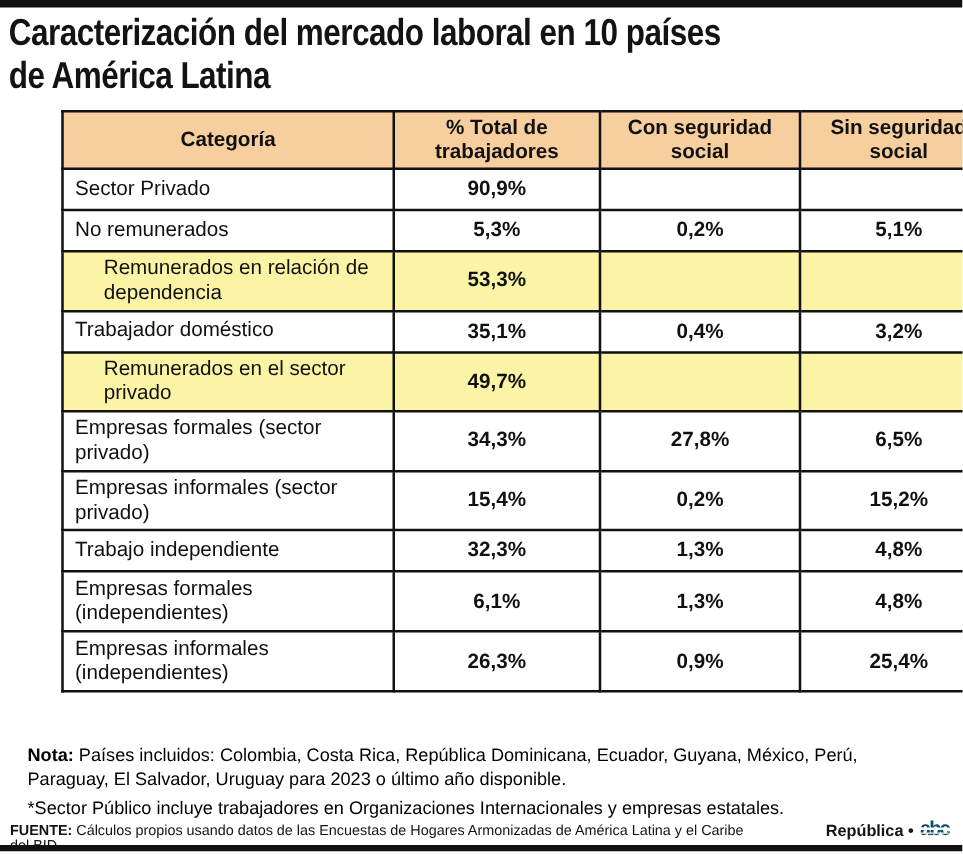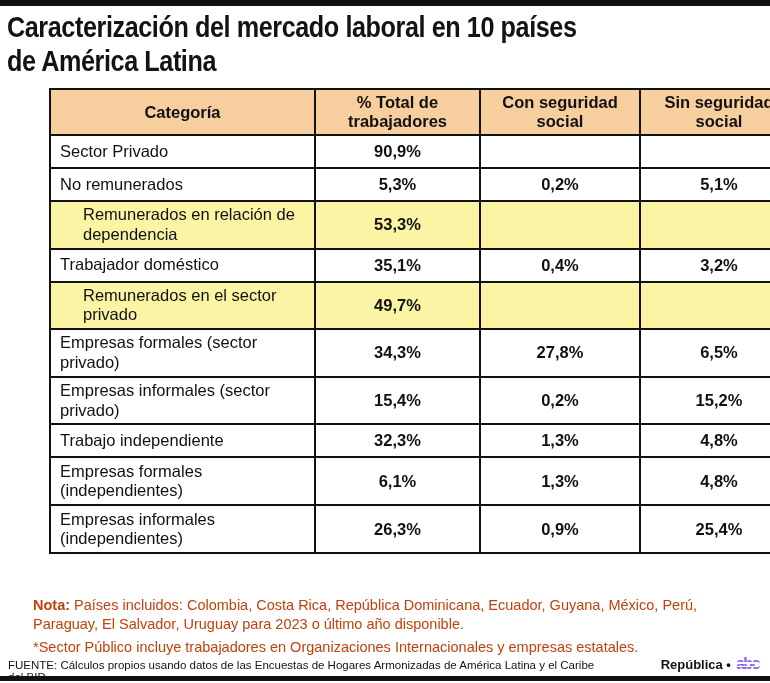--- a/index.html
+++ b/index.html
@@ -62,52 +62,52 @@
     text-align: center;
     font-weight: bold;
     background: #ffffff;
   }
   tr.row-s td { height: 33px; }
   tr.row-d td { height: 46px; }
   tr.row-dd td { height: 48px; }
   tr.hl td { background: #FBF4A5; }
   tr.hl td.cat { font-weight: normal; padding-left: 32px; }
   .note {
-    position: absolute; left: 33px;
+    position: absolute; left: 22px;
     font-size: 14.5px;
     line-height: 19px;
-    color: #c2410c;
+    color: #000000;
   }
   .note-1 { top: 596px; width: 712px; }
   .note-2 { top: 638px; width: 712px; }
   .note .lbl { font-weight: bold; }
   .fuente {
     position: absolute; left: 8px; top: 659px;
     font-size: 11.5px;
     color: #131313;
     width: 600px;
   }
-  .fuente .lbl { font-weight: normal; }
+  .fuente .lbl { font-weight: bold; }
   .infografia {
     position: absolute; right: 11px; top: 656px;
     font-size: 13px;
     font-weight: bold;
     color: #131313;
     display: flex;
     align-items: center;
     gap: 5px;
   }
   .abc-logo {
     position: relative;
     display: inline-block;
     font-weight: 900;
     font-size: 16px;
     letter-spacing: -1.5px;
     line-height: 1;
-    color: #8b5cf6;
+    color: #0c4a6e;
   }
   .abc-logo::before, .abc-logo::after {
     content: "";
     position: absolute; left: 0; right: 0;
     height: 1.5px; background: #ffffff;
   }
   .abc-logo::before { top: 38%; }
   .abc-logo::after  { top: 62%; }
 </style>
 </head>

